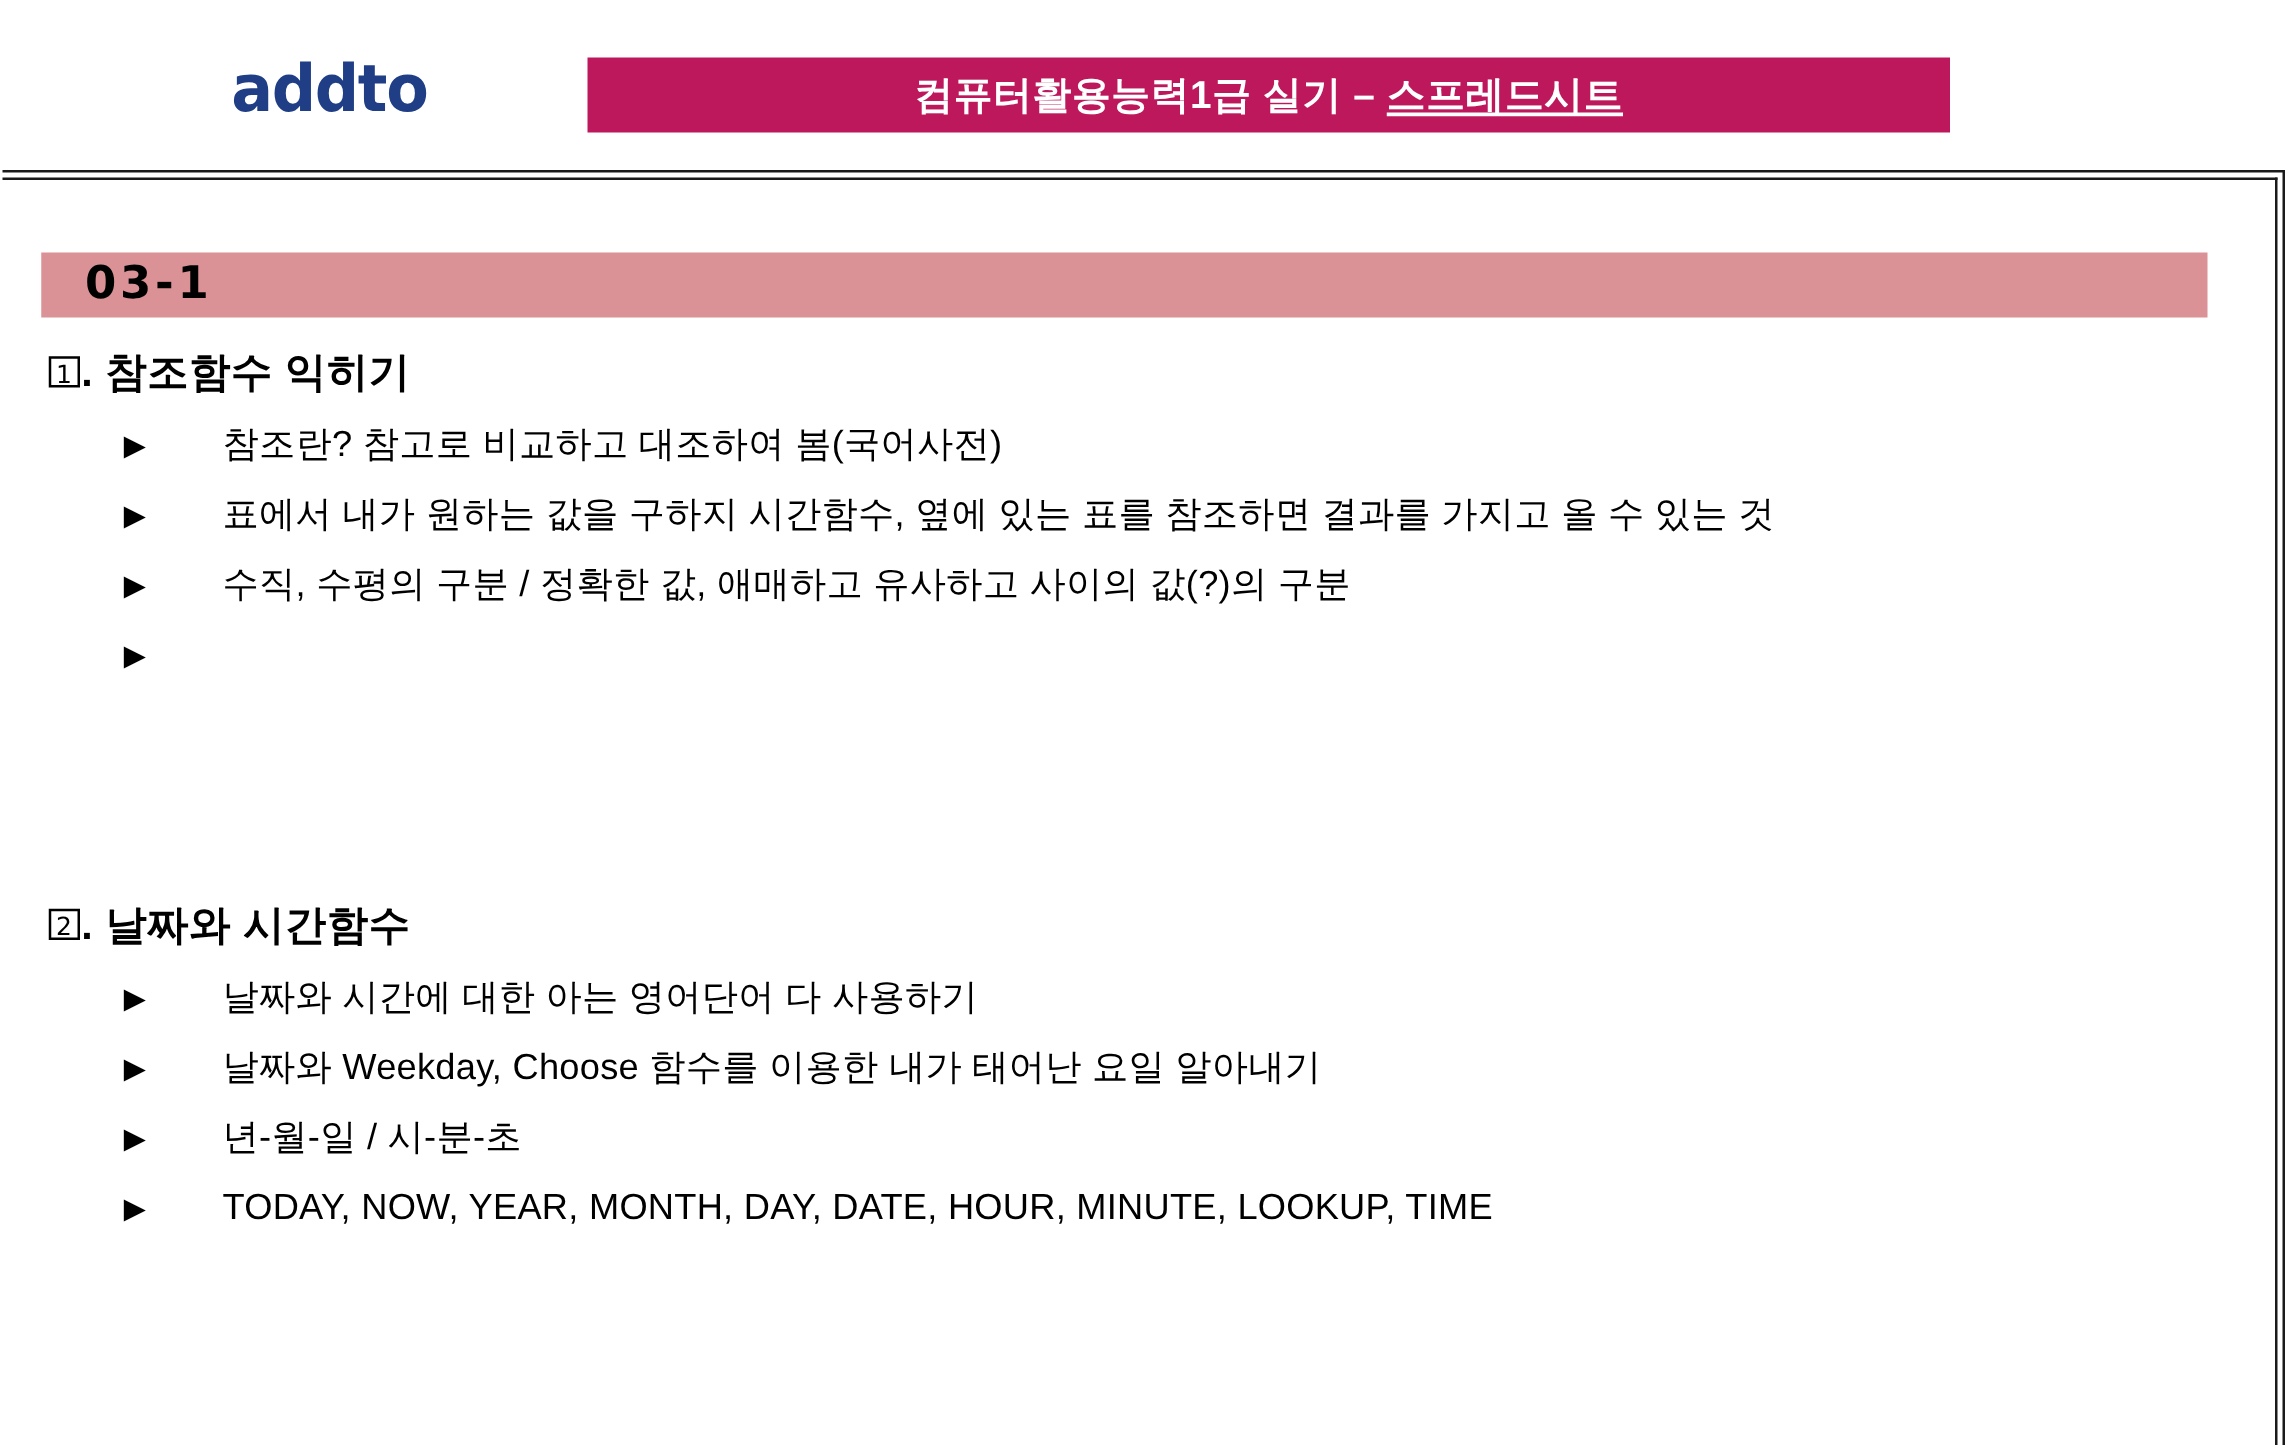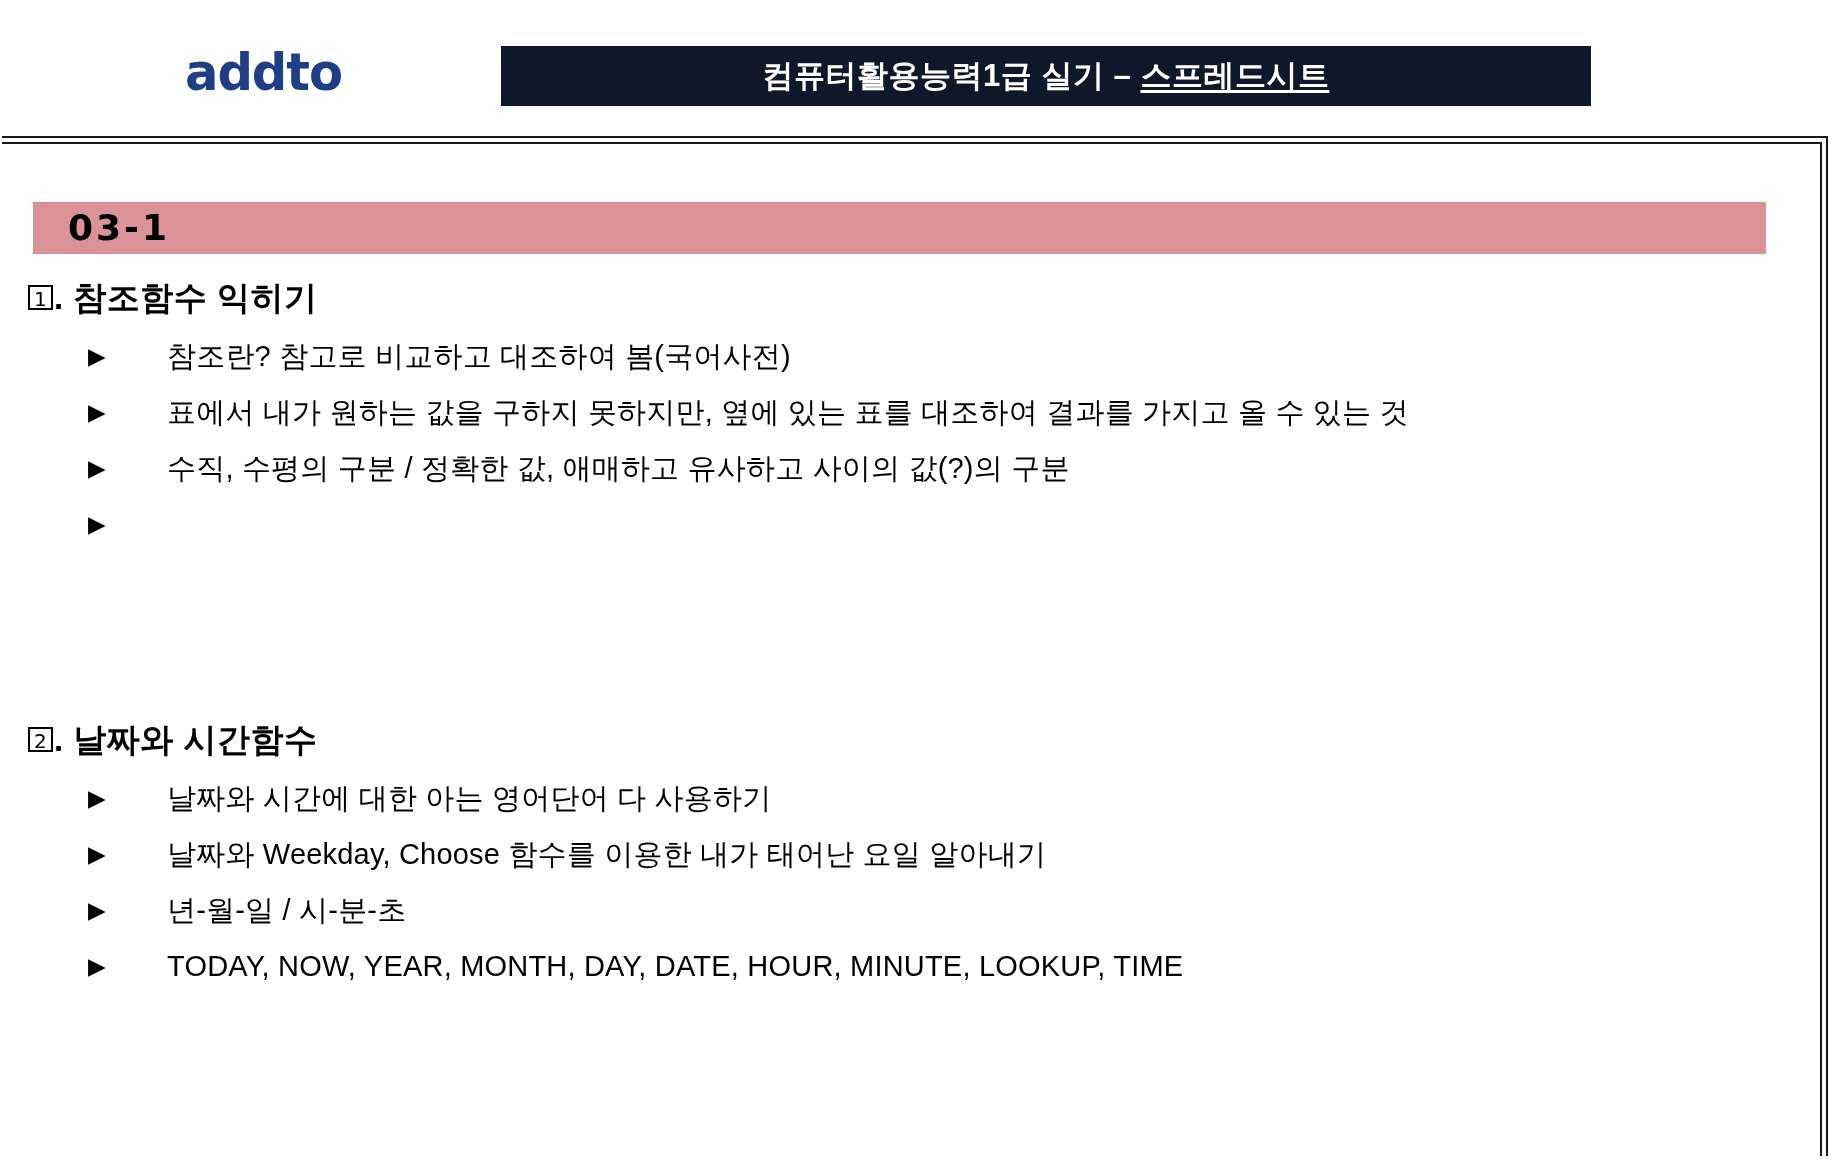--- a/index.html
+++ b/index.html
@@ -38,22 +38,21 @@
     font-stretch: condensed;
     transform: scaleX(1.06);
     transform-origin: left center;
   }
   .title-bar {
     position: absolute;
     left: 470px;
     top: 46px;
     width: 1090px;
     height: 60px;
-    background: #0f172a;
-    margin-left: 31px;
+    background: #be185d;
   }
   .title-bar-text {
     position: absolute;
     left: 0;
     right: 0;
     top: 50%;
     transform: translateY(-50%);
     text-align: center;
     color: #ffffff;
     font-size: 31px;
@@ -114,21 +113,21 @@
 
   
   .body-area {
     position: absolute;
     left: 0;
     top: 254px;
     width: 1836px;
   }
   .section-block {
     position: absolute;
-    left: 0;
+    left: 11px;
     width: 1460px;
   }
   #section-block-0 { top: 24px; }
   #section-block-1 { top: 466px; }
 
   .section-heading {
     position: relative;
     margin-left: 28px;
     font-size: 33px;
     font-weight: 700;
@@ -204,21 +203,21 @@
     <div class="section-heading">
       <span class="boxed-numeral">1</span><span>. 참조함수 익히기</span>
     </div>
     <ul class="bullet-list">
       <li class="bullet-item">
         <span class="bullet-marker">▶</span>
         <span class="bullet-text">참조란? 참고로 비교하고 대조하여 봄(국어사전)</span>
       </li>
       <li class="bullet-item">
         <span class="bullet-marker">▶</span>
-        <span class="bullet-text">표에서 내가 원하는 값을 구하지 못하지만, 옆에 있는 표를 대조하여 결과를 가지고 올 수 있는 것</span>
+        <span class="bullet-text">표에서 내가 원하는 값을 구하지 시간함수, 옆에 있는 표를 참조하면 결과를 가지고 올 수 있는 것</span>
       </li>
       <li class="bullet-item">
         <span class="bullet-marker">▶</span>
         <span class="bullet-text">수직, 수평의 구분 / 정확한 값, 애매하고 유사하고 사이의 값(?)의 구분</span>
       </li>
       <li class="bullet-item">
         <span class="bullet-marker">▶</span>
       </li>
     </ul>
   </div>

